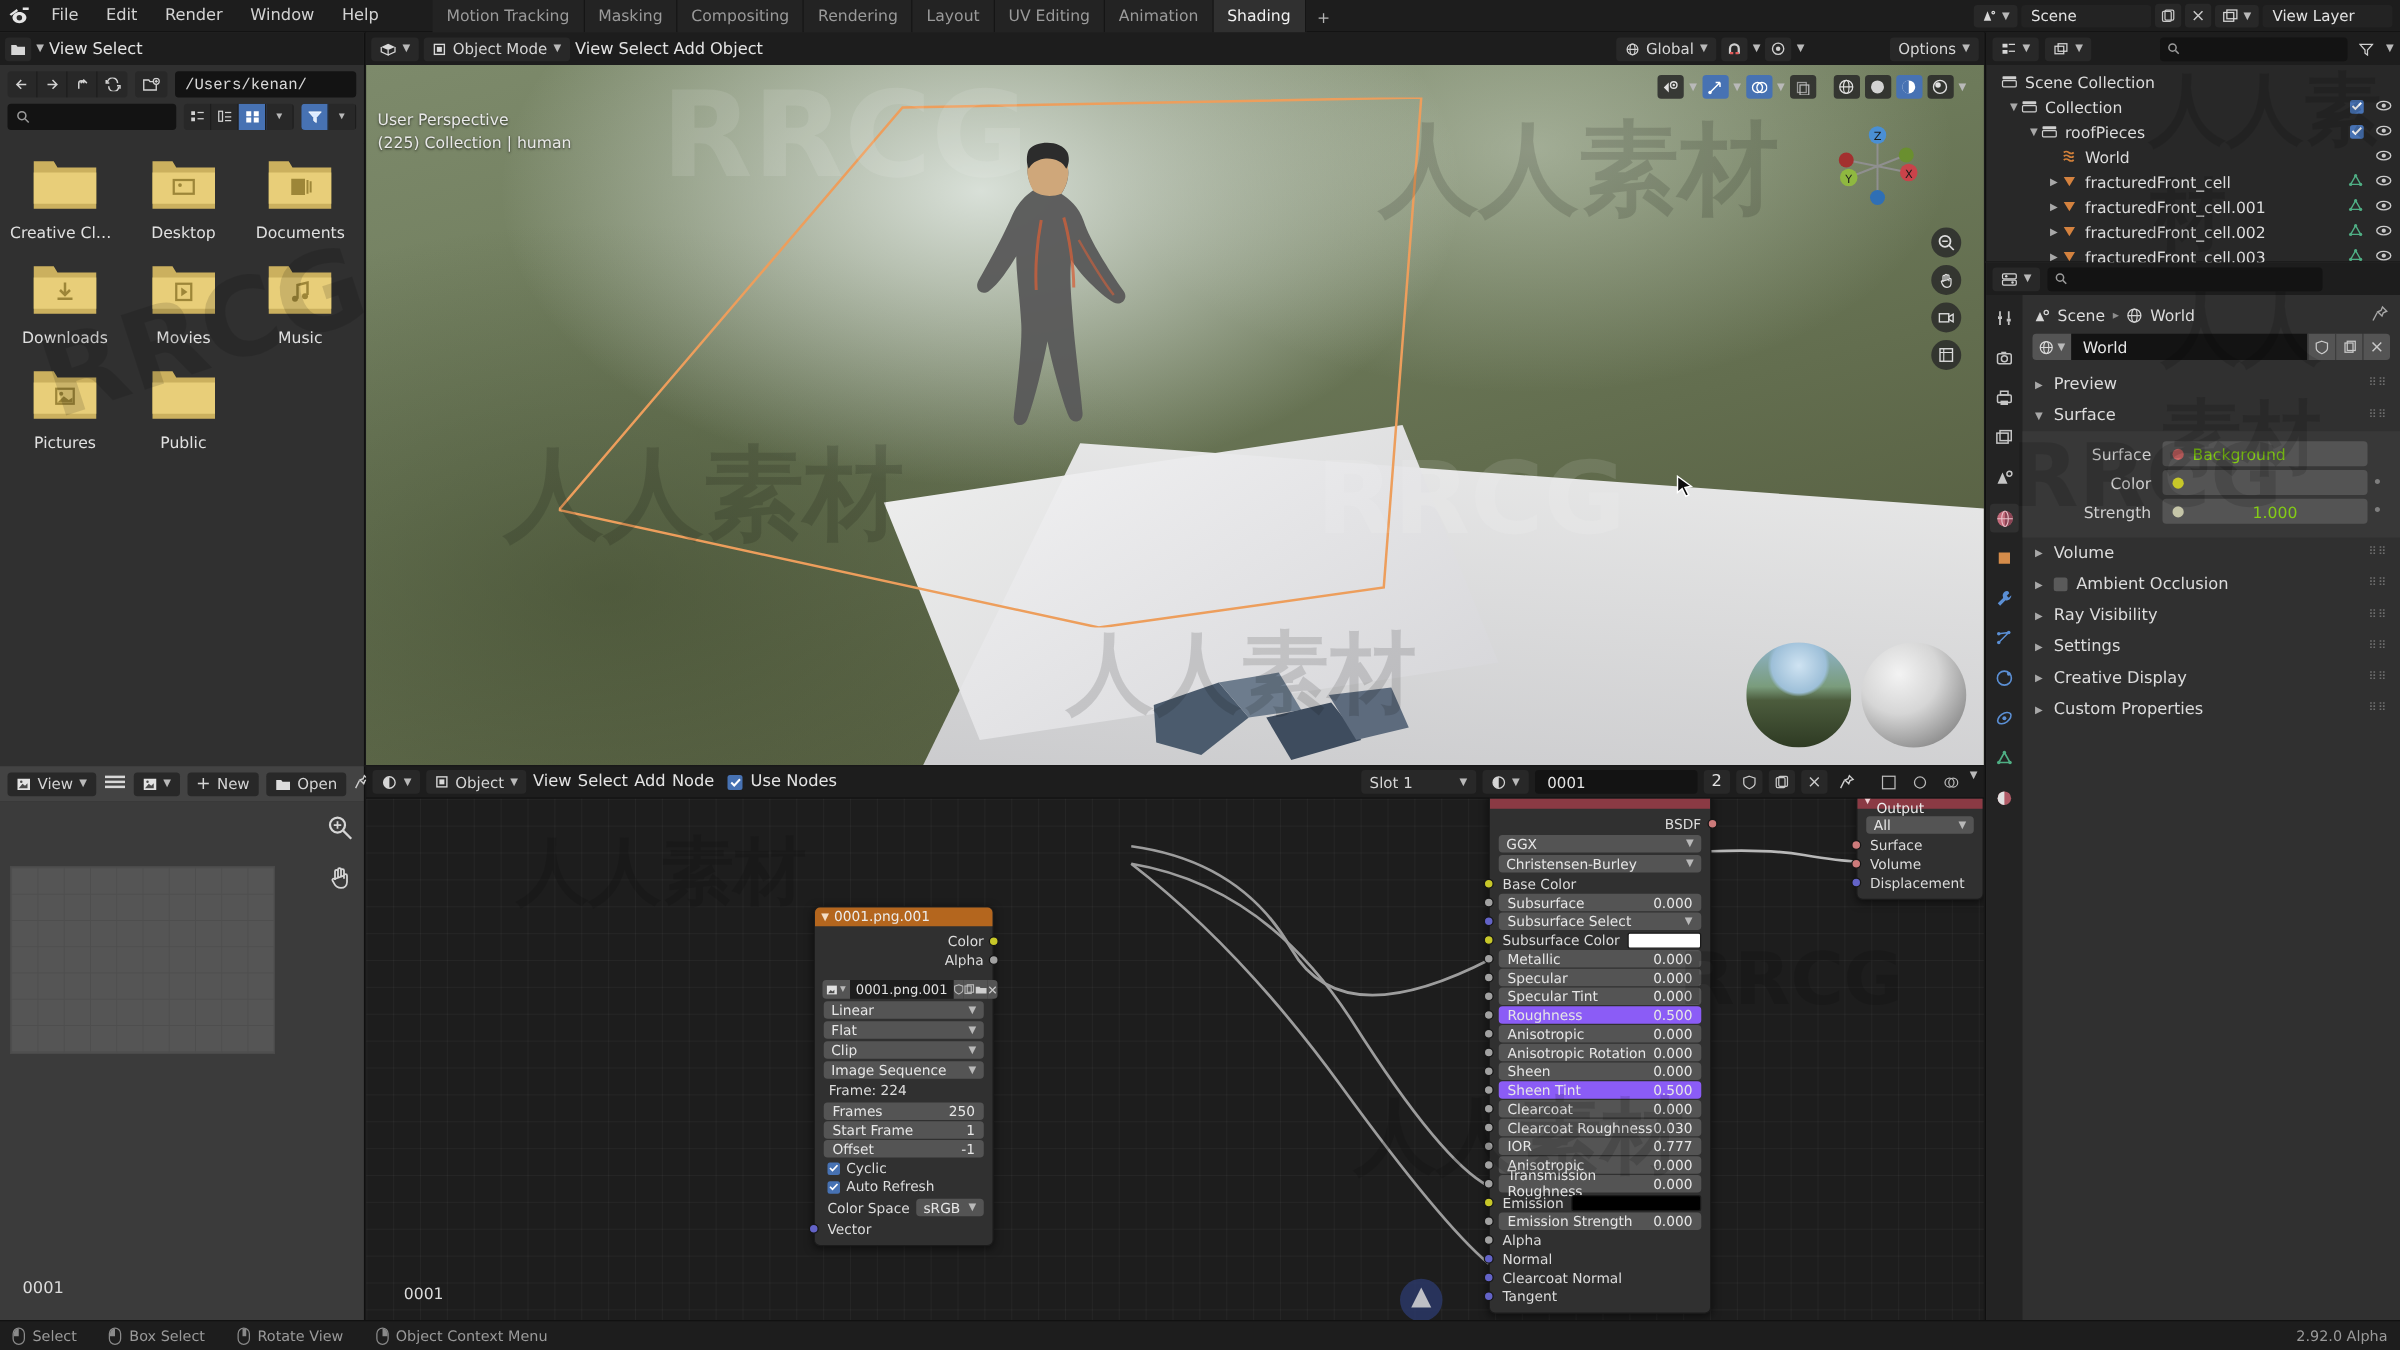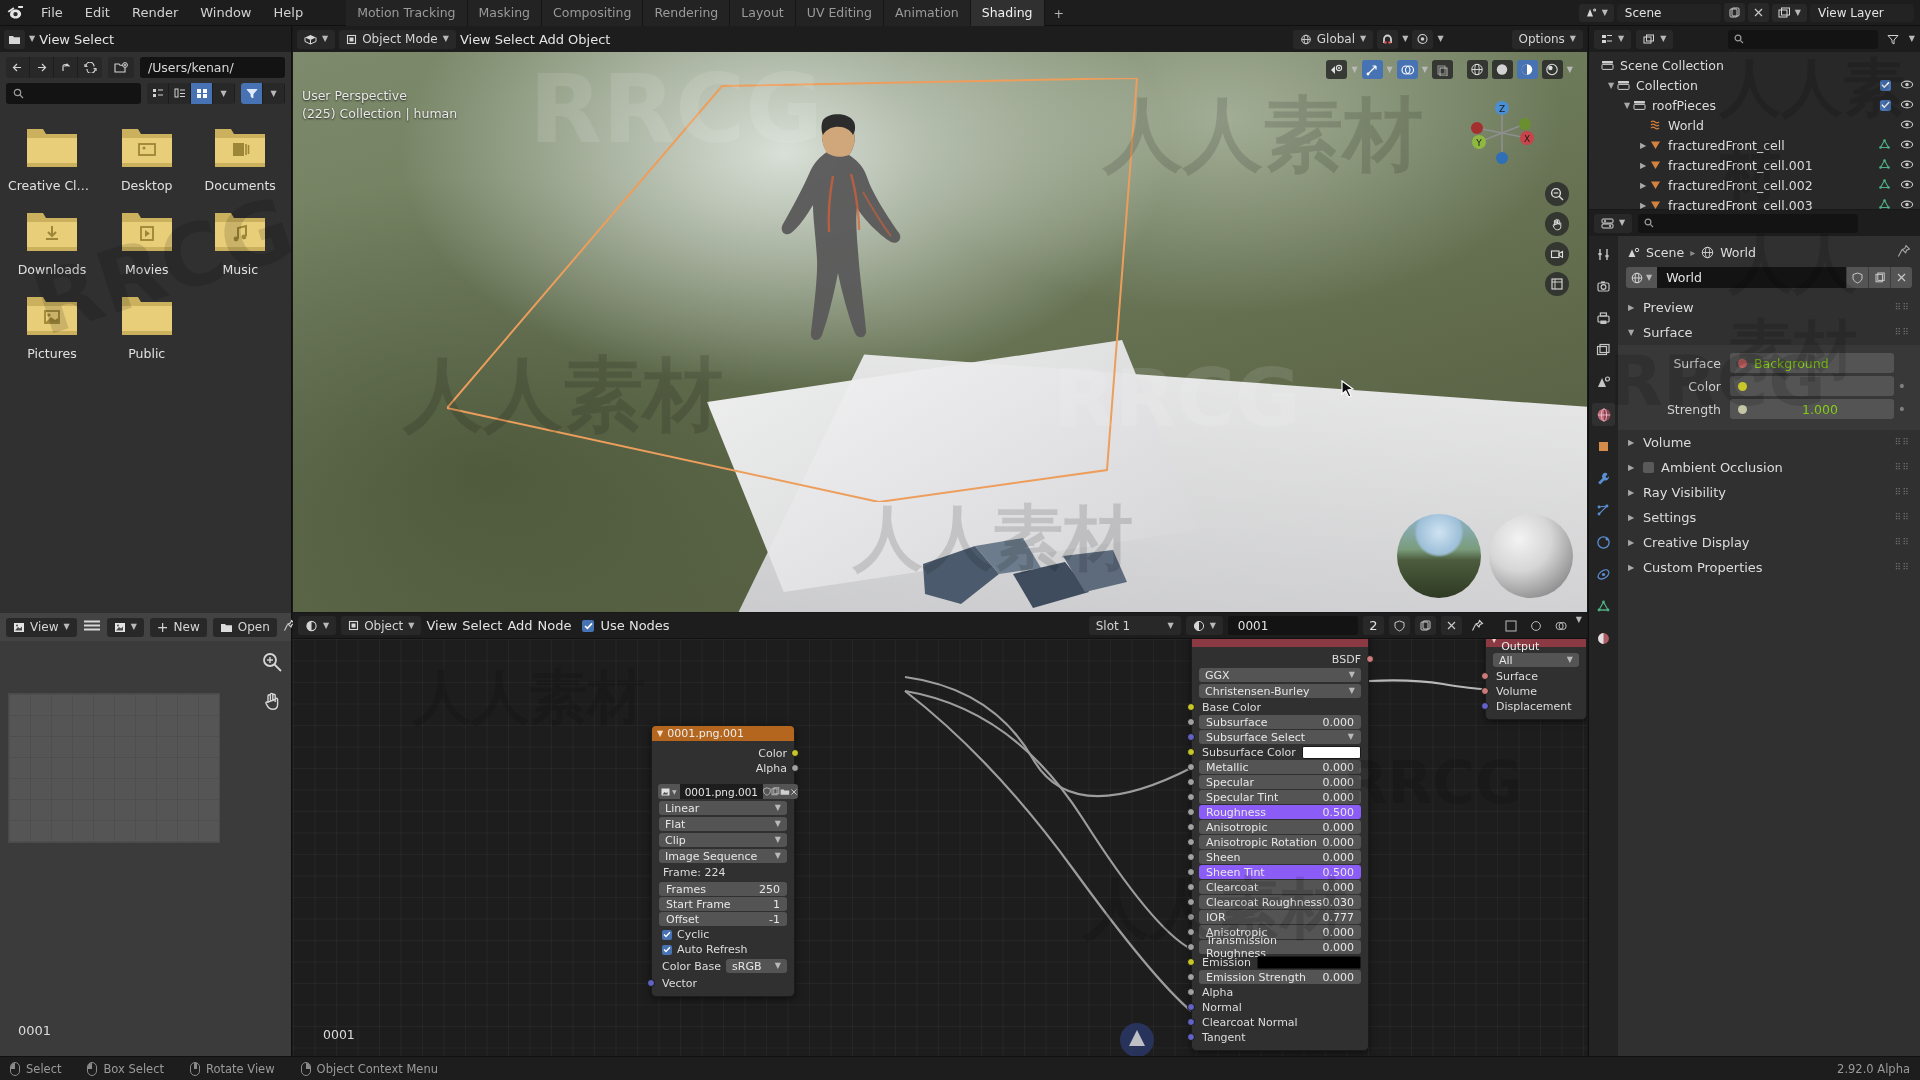--- a/index.html
+++ b/index.html
@@ -46,21 +46,21 @@
   .pill{ background:#282828; border-radius:3px; height:19px; display:flex; align-items:center;
          padding:0 7px; font-size:12px; color:#d5d5d5; gap:5px;}
   .srch{ background:#131313; border-radius:3px; height:19px; display:flex; align-items:center;
          padding:0 6px; gap:5px; font-size:12px; color:#7d7d7d; }
 
   
   .filebrowser{ position:absolute; left:0; top:26px; width:292px; height:586px;
                 background:#303030; border-right:1px solid #101010; }
   .fb-hdr{ height:26px; background:#1d1d1d; display:flex; align-items:center; gap:4px; padding:0 4px;}
   .fb-tools{ background:#303030; padding:5px 6px 6px; }
-  .fb-row{ display:flex; align-items:flex-end; gap:6px; margin-bottom:5px; }
+  .fb-row{ display:flex; align-items:flex-end; gap:6px; margin-bottom:5px;font-family:Liberation Mono, monospace; }
   .navgrp{ display:flex; background:#282828; border-radius:3px; overflow:hidden; }
   .navgrp div{ width:24px; height:21px; display:flex; align-items:center; justify-content:center;
                border-right:1px solid #1d1d1d; }
   .navgrp div:last-child{ border-right:none; }
   .pathfield{ flex:1; background:#131313; border-radius:3px; height:21px; display:flex;
               align-items:center; padding:0 8px; font-size:12.5px; color:#d8d8d8; }
   .fb-search{ flex:1; background:#131313; border-radius:3px; height:21px; display:flex;
               align-items:center; padding:0 7px; gap:6px; }
   .dispgrp{ display:flex; background:#282828; border-radius:3px; overflow:hidden; }
   .dispgrp div{ width:22px; height:21px; display:flex; align-items:center; justify-content:center;
@@ -893,21 +893,21 @@
           </div>
           <div class="ncheck">
             <span class="cbox">
                 <svg width="8" height="7" viewBox="0 0 8 7">
                   <path d="M1 3.4l2 2L7 1.2" stroke="#fff" stroke-width="1.4" fill="none"></path>
                 </svg>
               </span>
             <span>Auto Refresh</span>
           </div>
           <div style="display:flex;align-items:center;margin:3px 7px;gap:5px">
-            <span class="nlabel" style="flex:0 0 auto">Color Base</span>
+            <span class="nlabel" style="flex:0 0 auto">Color Space</span>
             <div class="ndrop" style="flex:1;margin:0">
               <span>sRGB</span>
                 <span class="chev">▼</span>
             </div>
           </div>
           <div class="nrow" style="position:relative">
             <span class="sock" style="left:-12px;top:3px;background:#6363c7"></span>
             <span class="nlabel">Vector</span>
           </div>
         </div>

